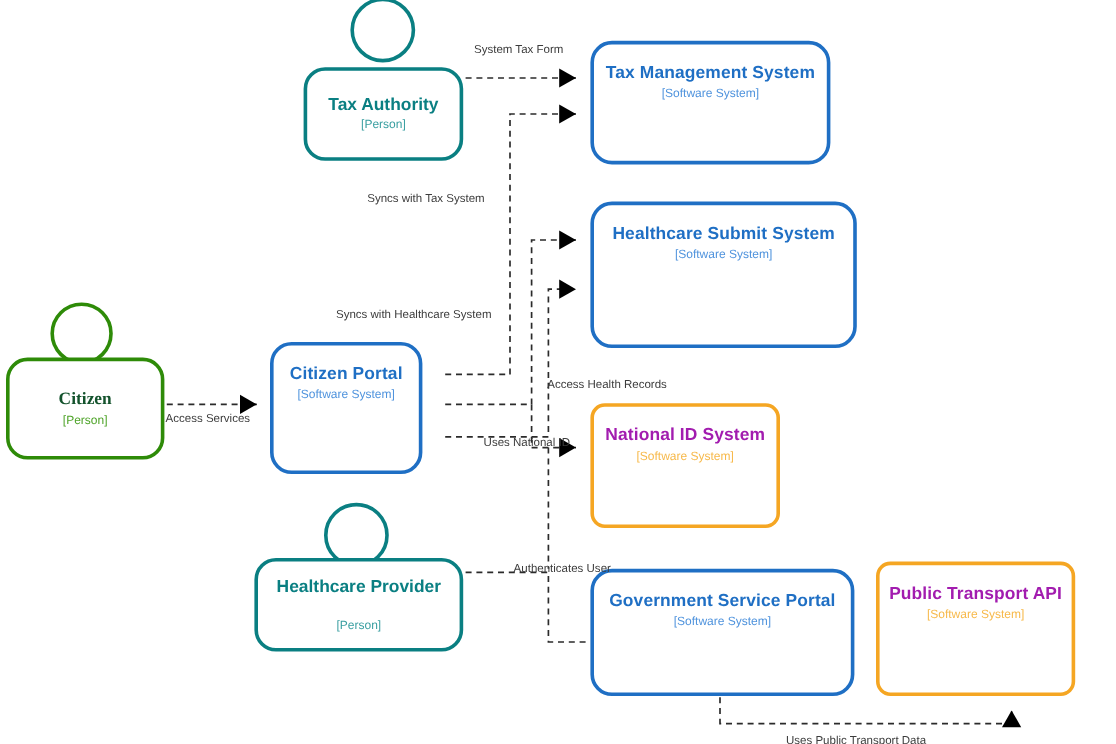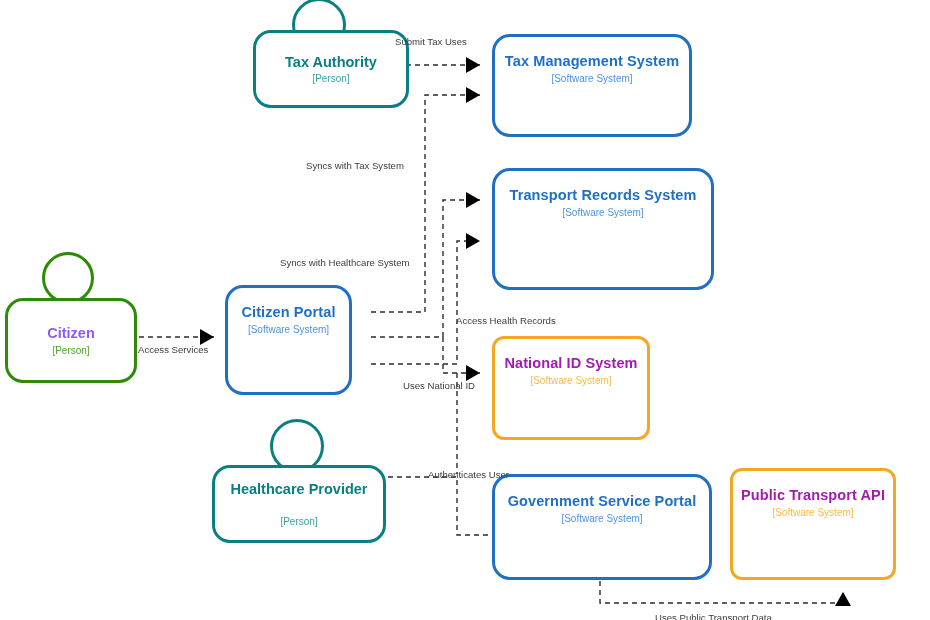--- a/index.html
+++ b/index.html
@@ -39,21 +39,21 @@
   .blue{border-color:#1f6fc4;border-radius:18px;}
   .blue .title{color:#1f6fc4;}
   .blue .sub{color:#4f93dd;}
   .orange{border-color:#f5a623;}
   .orange .title{color:#a21caf;}
   .orange .sub{color:#f7b94a;}
   .teal{border-color:#0a7f82;}
   .teal .title{color:#0a7f82;}
   .teal .sub{color:#3a9fa1;}
   .green{border-color:#2e8b08;}
-  .green .title{color:#8b5cf6;}
+  .green .title{color:#14532d;font-family:Liberation Serif, serif;}
   .green .sub{color:#4fa42a;}
 </style>
 </head>
 <body>
 
 <div id="canvas">
 
   <svg id="wires" viewBox="0 0 930 620" xmlns="http://www.w3.org/2000/svg">
       <path d="M 388,65 L 480,65" fill="none" stroke="#2b2b2b" stroke-width="1.4" stroke-dasharray="5,4"></path>
       <polygon points="480,65 466,57 466,73" fill="#000000"></polygon>
@@ -69,31 +69,31 @@
       <polygon points="480,373 466,365 466,381" fill="#000000"></polygon>
       <path d="M 388,477 L 457,477 L 457,535 L 492,535" fill="none" stroke="#2b2b2b" stroke-width="1.4" stroke-dasharray="5,4"></path>
       <path d="M 457,373 L 457,474" fill="none" stroke="#2b2b2b" stroke-width="1.4" stroke-dasharray="5,4"></path>
       <path d="M 600,581 L 600,603 L 843,603 L 843,592" fill="none" stroke="#2b2b2b" stroke-width="1.4" stroke-dasharray="5,4"></path>
       <polygon points="843,592 835,606 851,606" fill="#000000"></polygon>
     </svg>
 
   <div id="nodes">
       <div class="node person teal" style="left: 0px; top: 0px; width: 930px; height: 620px; pointer-events: none;">
         <div class="head" style="left: 292px; top: -2px; width: 54px; height: 54px; border-color: inherit;"></div>
-        <div class="body" style="left: 253px; top: 30px; width: 156px; height: 78px; border-color: inherit; pointer-events: auto;">
+        <div class="body" style="left: 253px; top: 56px; width: 133px; height: 78px; border-color: inherit; pointer-events: auto;">
           <div class="title">Tax Authority</div>
           <div class="sub">[Person]</div>
         </div>
       </div>
       <div class="node sysbox blue" style="left: 492px; top: 34px; width: 200px; height: 103px;">
         <div class="title">Tax Management System</div>
         <div class="sub">[Software System]</div>
       </div>
       <div class="node sysbox blue" style="left: 492px; top: 168px; width: 222px; height: 122px;">
-        <div class="title">Transport Records System</div>
+        <div class="title">Healthcare Submit System</div>
         <div class="sub">[Software System]</div>
       </div>
       <div class="node person green" style="left: 0px; top: 0px; width: 930px; height: 620px; pointer-events: none;">
         <div class="head" style="left: 42px; top: 252px; width: 52px; height: 52px; border-color: inherit;"></div>
         <div class="body" style="left: 5px; top: 298px; width: 132px; height: 85px; border-color: inherit; pointer-events: auto;">
           <div class="title">Citizen</div>
           <div class="sub">[Person]</div>
         </div>
       </div>
       <div class="node sysbox blue" style="left: 225px; top: 285px; width: 127px; height: 110px;">
@@ -114,23 +114,23 @@
       <div class="node sysbox blue" style="left: 492px; top: 474px; width: 220px; height: 106px;">
         <div class="title">Government Service Portal</div>
         <div class="sub">[Software System]</div>
       </div>
       <div class="node sysbox orange" style="left: 730px; top: 468px; width: 166px; height: 112px;">
         <div class="title">Public Transport API</div>
         <div class="sub">[Software System]</div>
       </div>
     </div>
   <div id="labels">
-      <div class="elabel" style="left: 395px; top: 37px;">Submit Tax Uses</div>
+      <div class="elabel" style="left: 395px; top: 37px;">System Tax Form</div>
       <div class="elabel" style="left: 306px; top: 161px;">Syncs with Tax System</div>
       <div class="elabel" style="left: 280px; top: 258px;">Syncs with Healthcare System</div>
       <div class="elabel" style="left: 456px; top: 316px;">Access Health Records</div>
       <div class="elabel" style="left: 138px; top: 345px;">Access Services</div>
-      <div class="elabel" style="left: 403px; top: 381px;">Uses National ID</div>
+      <div class="elabel" style="left: 403px; top: 365px;">Uses National ID</div>
       <div class="elabel" style="left: 428px; top: 470px;">Authenticates User</div>
       <div class="elabel" style="left: 655px; top: 613px;">Uses Public Transport Data</div>
     </div>
 
 </div>
 
 </body></html>

